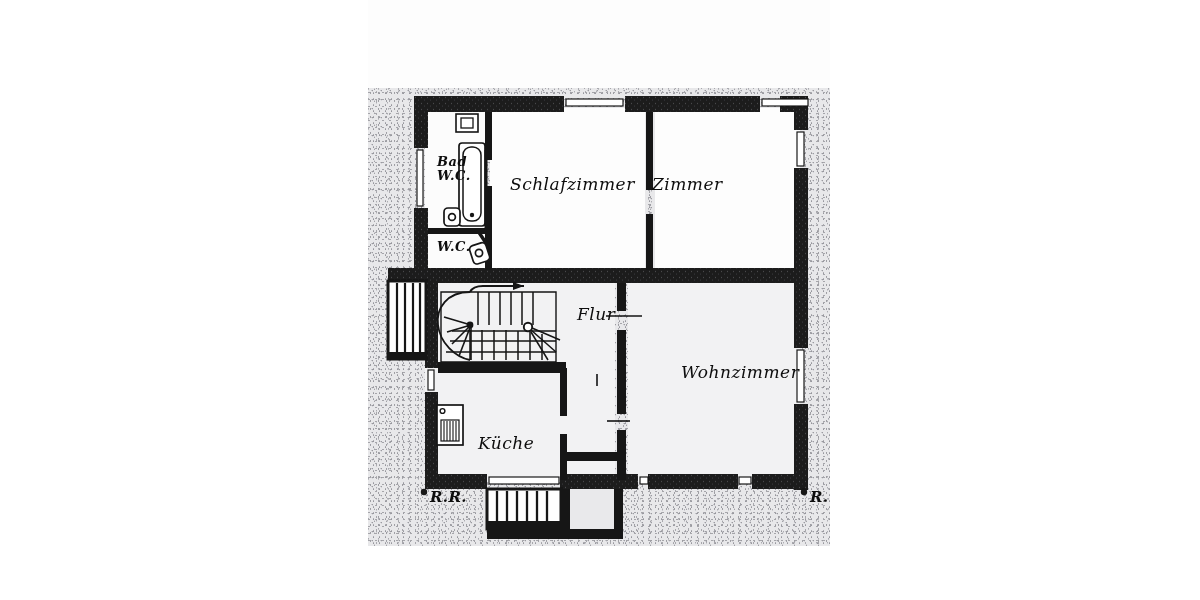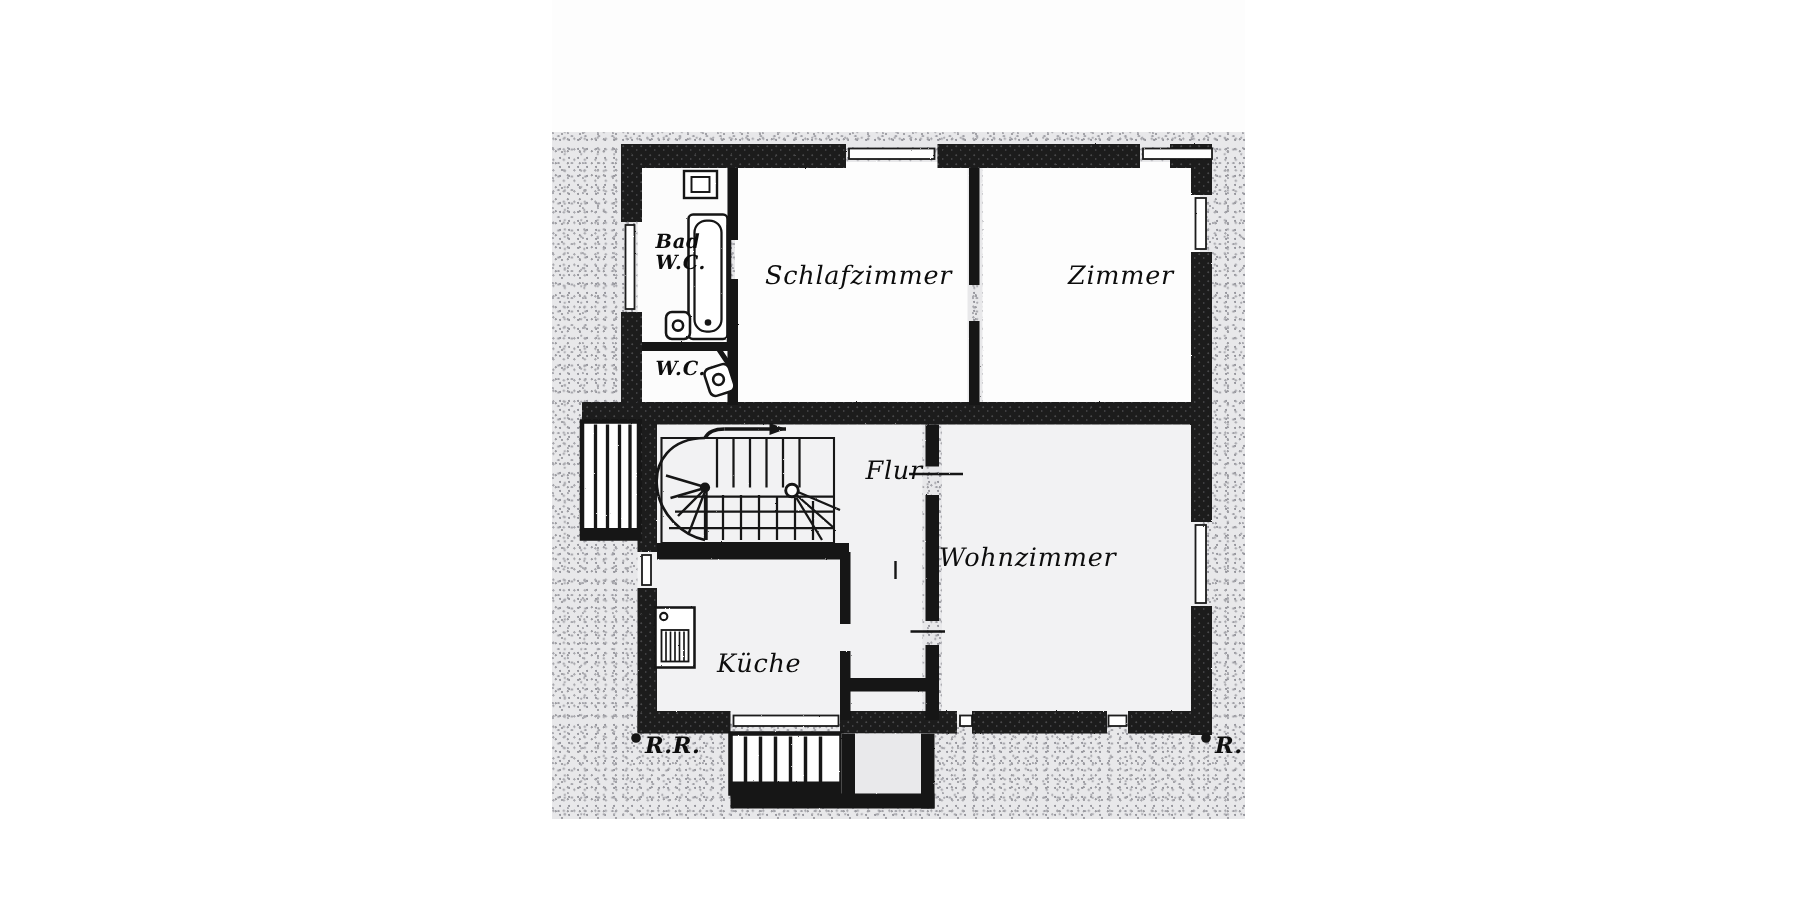--- a/index.html
+++ b/index.html
@@ -274,25 +274,25 @@
 
   <div class="lbl med" style="left:437px;top:155px;line-height:1.05;">
     <div>Bad</div>
     <div>W.C.</div>
   </div>
 
   <div class="lbl med" style="left:437px;top:239px;">W.C.</div>
 
   <div class="lbl big" style="left:510px;top:174px;">Schlafzimmer</div>
 
-  <div class="lbl big" style="left:712px;top:174px;">Zimmer</div>
+  <div class="lbl big" style="left:652px;top:174px;">Zimmer</div>
 
   <div class="lbl big" style="left:577px;top:304px;">Flur</div>
 
-  <div class="lbl big" style="left:626px;top:362px;">Wohnzimmer</div>
+  <div class="lbl big" style="left:681px;top:362px;">Wohnzimmer</div>
 
   <div class="lbl big" style="left:478px;top:433px;">Küche</div>
 
   <div class="lbl sm" style="left:430px;top:488px;">R.R.</div>
 
   <div class="lbl sm" style="left:810px;top:488px;">R.</div>
 
 </div>
 
 </body></html>

